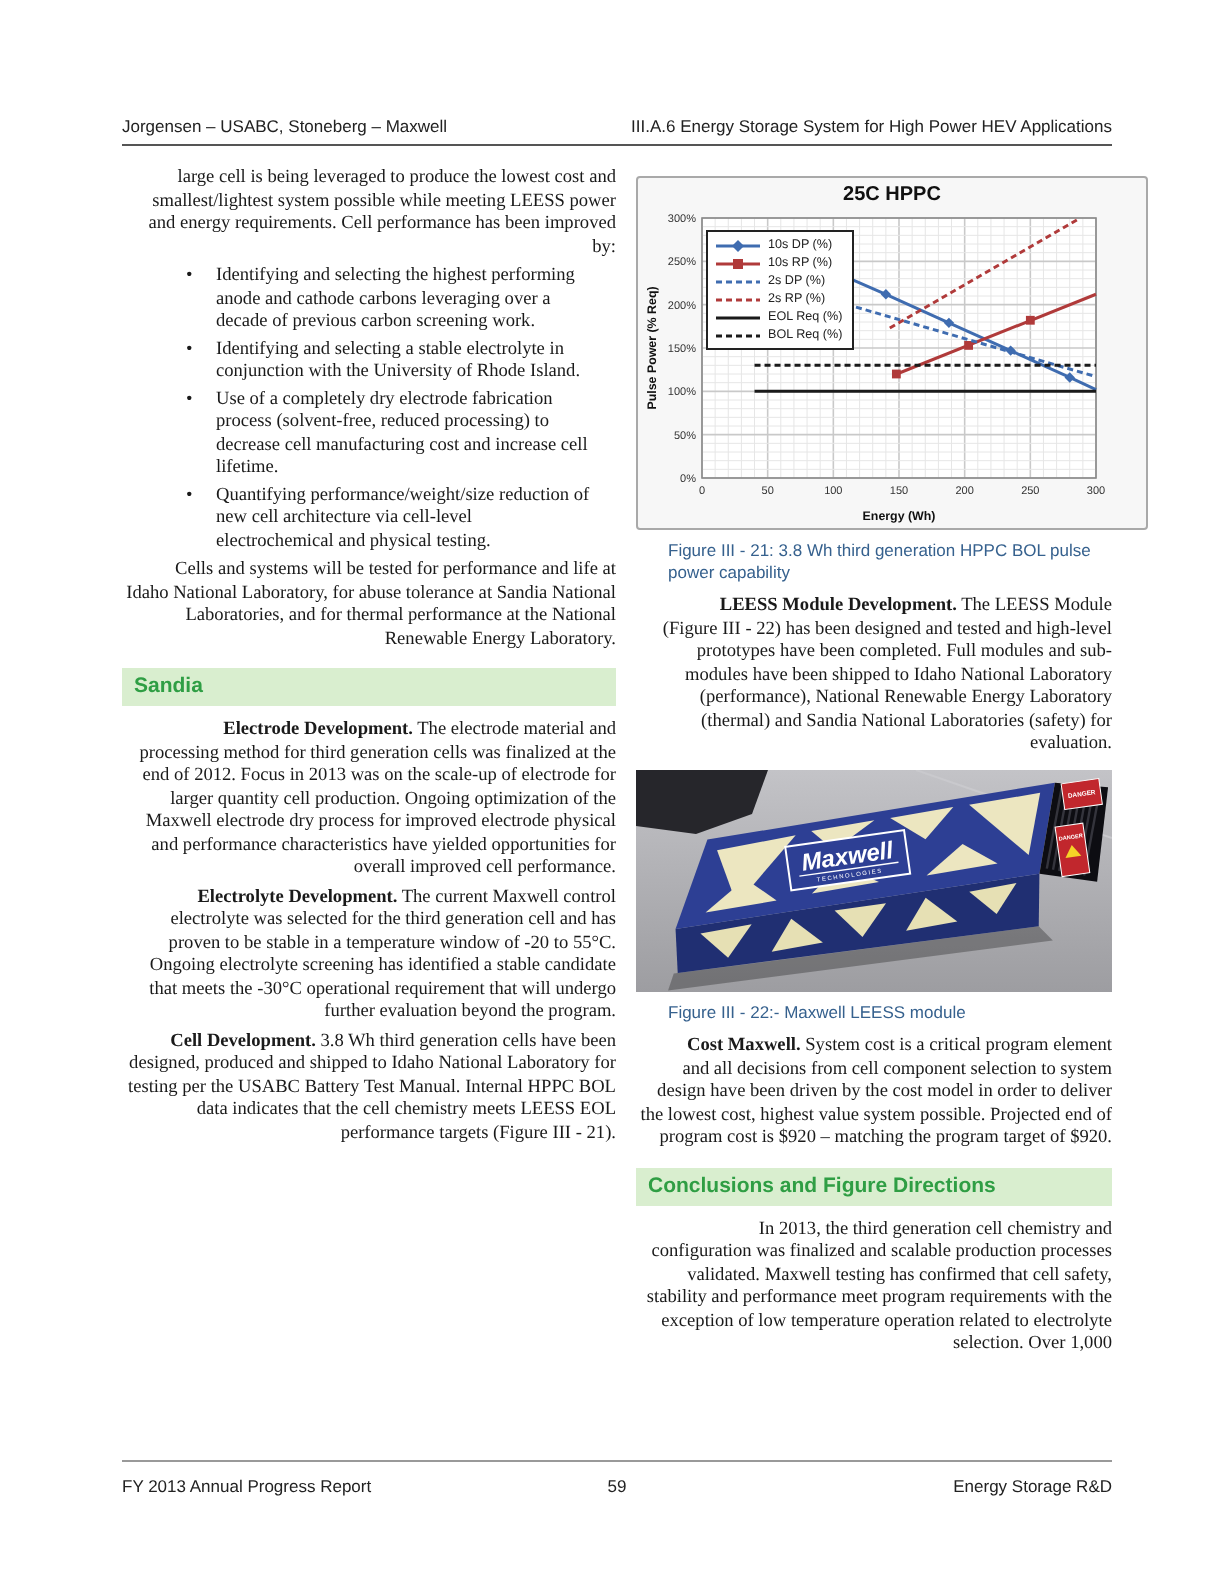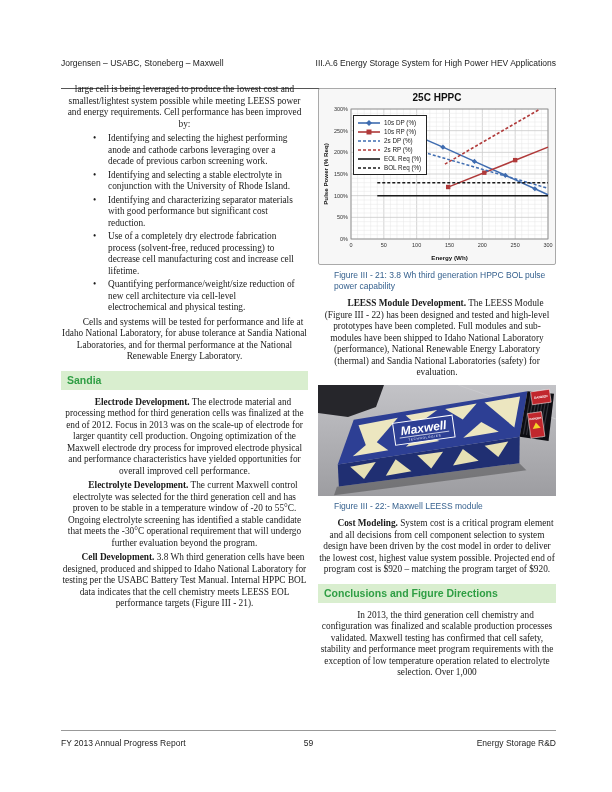--- a/index.html
+++ b/index.html
@@ -8,41 +8,41 @@
     width:612px; height:792px; position:relative; overflow:hidden;
     font-family:"Liberation Serif", serif; color:#1a1a1a;
   }
   .page { position:absolute; inset:0; background:#fff; }
 
   
   .header {
     position:absolute; left:61px; width:495px; top:58px;
     font-family:"Liberation Sans", sans-serif; font-size:8.5px; color:#222;
     display:flex; justify-content:space-between;
-    border-bottom:1px solid #555; padding-bottom:20px;
+    border-bottom:1px solid #555; padding-bottom:4px;
   }
   .footer-rule {
     position:absolute; left:61px; width:495px; top:730px;
     border-top:1px solid #999;
   }
   .footer {
     position:absolute; left:61px; width:495px; top:738px;
     font-family:"Liberation Sans", sans-serif; font-size:8.5px; color:#222;
   }
   .footer .f-left { position:absolute; left:0; }
   .footer .f-center { position:absolute; left:0; right:0; text-align:center; }
   .footer .f-right { position:absolute; right:0; }
 
   
   .columns { position:absolute; top:84px; left:61px; width:495px; display:flex; gap:10px; }
   .col-left { width:247px; }
   .col-right { width:238px; padding-top:4px; }
 
   p.body-text {
-    font-size:9.3px; line-height:11.5px; text-align:center; margin-bottom:3px;
+    font-size:9.3px; line-height:11.5px; text-align:right; margin-bottom:3px;
   }
   p.indent { text-indent:17px; margin-top:2px; }
   .lead { font-weight:bold; }
 
   .bullets { margin:2px 12px 3px 0; }
   .bullet-item {
     position:relative; padding-left:47px; font-size:9.3px; line-height:11.5px;
     margin-bottom:2px;
   }
   .bullet-item::before {
@@ -55,21 +55,21 @@
     padding:3px 6px 4px 6px; margin:8px 0 7px 0;
   }
 
   .caption {
     color:#36618e; font-family:"Liberation Sans", sans-serif; font-weight:normal;
     font-size:8.5px; line-height:10.5px; margin:5px 0 7px 16px;
   }
 
   
   .figure-box {
-    position:relative; width:238px; height:177px;
+    position:relative; width:256px; height:177px;
     border:1px solid #a9a9a9; border-radius:2px; background:#f7f7f7;
   }
   .chart-title {
     text-align:center; font-family:"Liberation Sans", sans-serif;
     font-weight:bold; font-size:10px; color:#111; margin-top:3px;
   }
   #chart-svg { position:absolute; left:2px; top:16px; width:233px; height:158px; }
   .legend {
     position:absolute; left:34px; top:26px; background:#fff;
     border:1.5px solid #222; padding:2px 5px 2px 3px;
@@ -92,21 +92,20 @@
   </div>
 
   <div class="columns">
 
     <div class="col-left">
       <p class="body-text">large cell is being leveraged to produce the lowest cost and smallest/lightest system possible while meeting LEESS power and energy requirements. Cell performance has been improved by:</p>
 
       <div class="bullets">
         <div class="bullet-item">Identifying and selecting the highest performing anode and cathode carbons leveraging over a decade of previous carbon screening work.</div>
         <div class="bullet-item">Identifying and selecting a stable electrolyte in conjunction with the University of Rhode Island.</div>
-        <div class="bullet-item">Identifying and characterizing separator materials with good performance but significant cost reduction.</div>
         <div class="bullet-item">Use of a completely dry electrode fabrication process (solvent-free, reduced processing) to decrease cell manufacturing cost and increase cell lifetime.</div>
         <div class="bullet-item">Quantifying performance/weight/size reduction of new cell architecture via cell-level electrochemical and physical testing.</div>
       </div>
 
       <p class="body-text indent">Cells and systems will be tested for performance and life at Idaho National Laboratory, for abuse tolerance at Sandia National Laboratories, and for thermal performance at the National Renewable Energy Laboratory.</p>
 
       <div class="section-bar">Sandia</div>
 
       <p class="body-text indent"><span class="lead">Electrode Development.</span><span> The electrode material and processing method for third generation cells was finalized at the end of 2012. Focus in 2013 was on the scale-up of electrode for larger quantity cell production. Ongoing optimization of the Maxwell electrode dry process for improved electrode physical and performance characteristics have yielded opportunities for overall improved cell performance.</span></p>
 
@@ -303,21 +302,21 @@
             <text x="228.5" y="28.5" text-anchor="middle" font-family="Liberation Sans, sans-serif" font-size="3.2" font-weight="bold" fill="#ffffff">DANGER</text>
             <rect x="213" y="42" width="14" height="25" fill="#c1272d" stroke="#ffffff" stroke-width="0.5"></rect>
             <text x="220" y="49" text-anchor="middle" font-family="Liberation Sans, sans-serif" font-size="2.8" font-weight="bold" fill="#ffffff">DANGER</text>
             <polygon points="216,58 224,58 220,52" fill="#f5d327"></polygon>
           </g>
         </svg>
       </div>
 
       <p class="caption">Figure III - 22:- Maxwell LEESS module</p>
 
-      <p class="body-text indent"><span class="lead">Cost Modeling.</span><span> System cost is a critical program element and all decisions from cell component selection to system design have been driven by the cost model in order to deliver the lowest cost, highest value system possible. Projected end of program cost is $920 – matching the program target of $920.</span></p>
+      <p class="body-text indent"><span class="lead">Cost Maxwell.</span><span> System cost is a critical program element and all decisions from cell component selection to system design have been driven by the cost model in order to deliver the lowest cost, highest value system possible. Projected end of program cost is $920 – matching the program target of $920.</span></p>
 
       <div class="section-bar">Conclusions and Figure Directions</div>
 
       <p class="body-text indent">In 2013, the third generation cell chemistry and configuration was finalized and scalable production processes validated. Maxwell testing has confirmed that cell safety, stability and performance meet program requirements with the exception of low temperature operation related to electrolyte selection. Over 1,000</p>
     </div>
   </div>
 
   <div class="footer-rule"></div>
   <div class="footer">
     <span class="f-left">FY 2013 Annual Progress Report</span>

